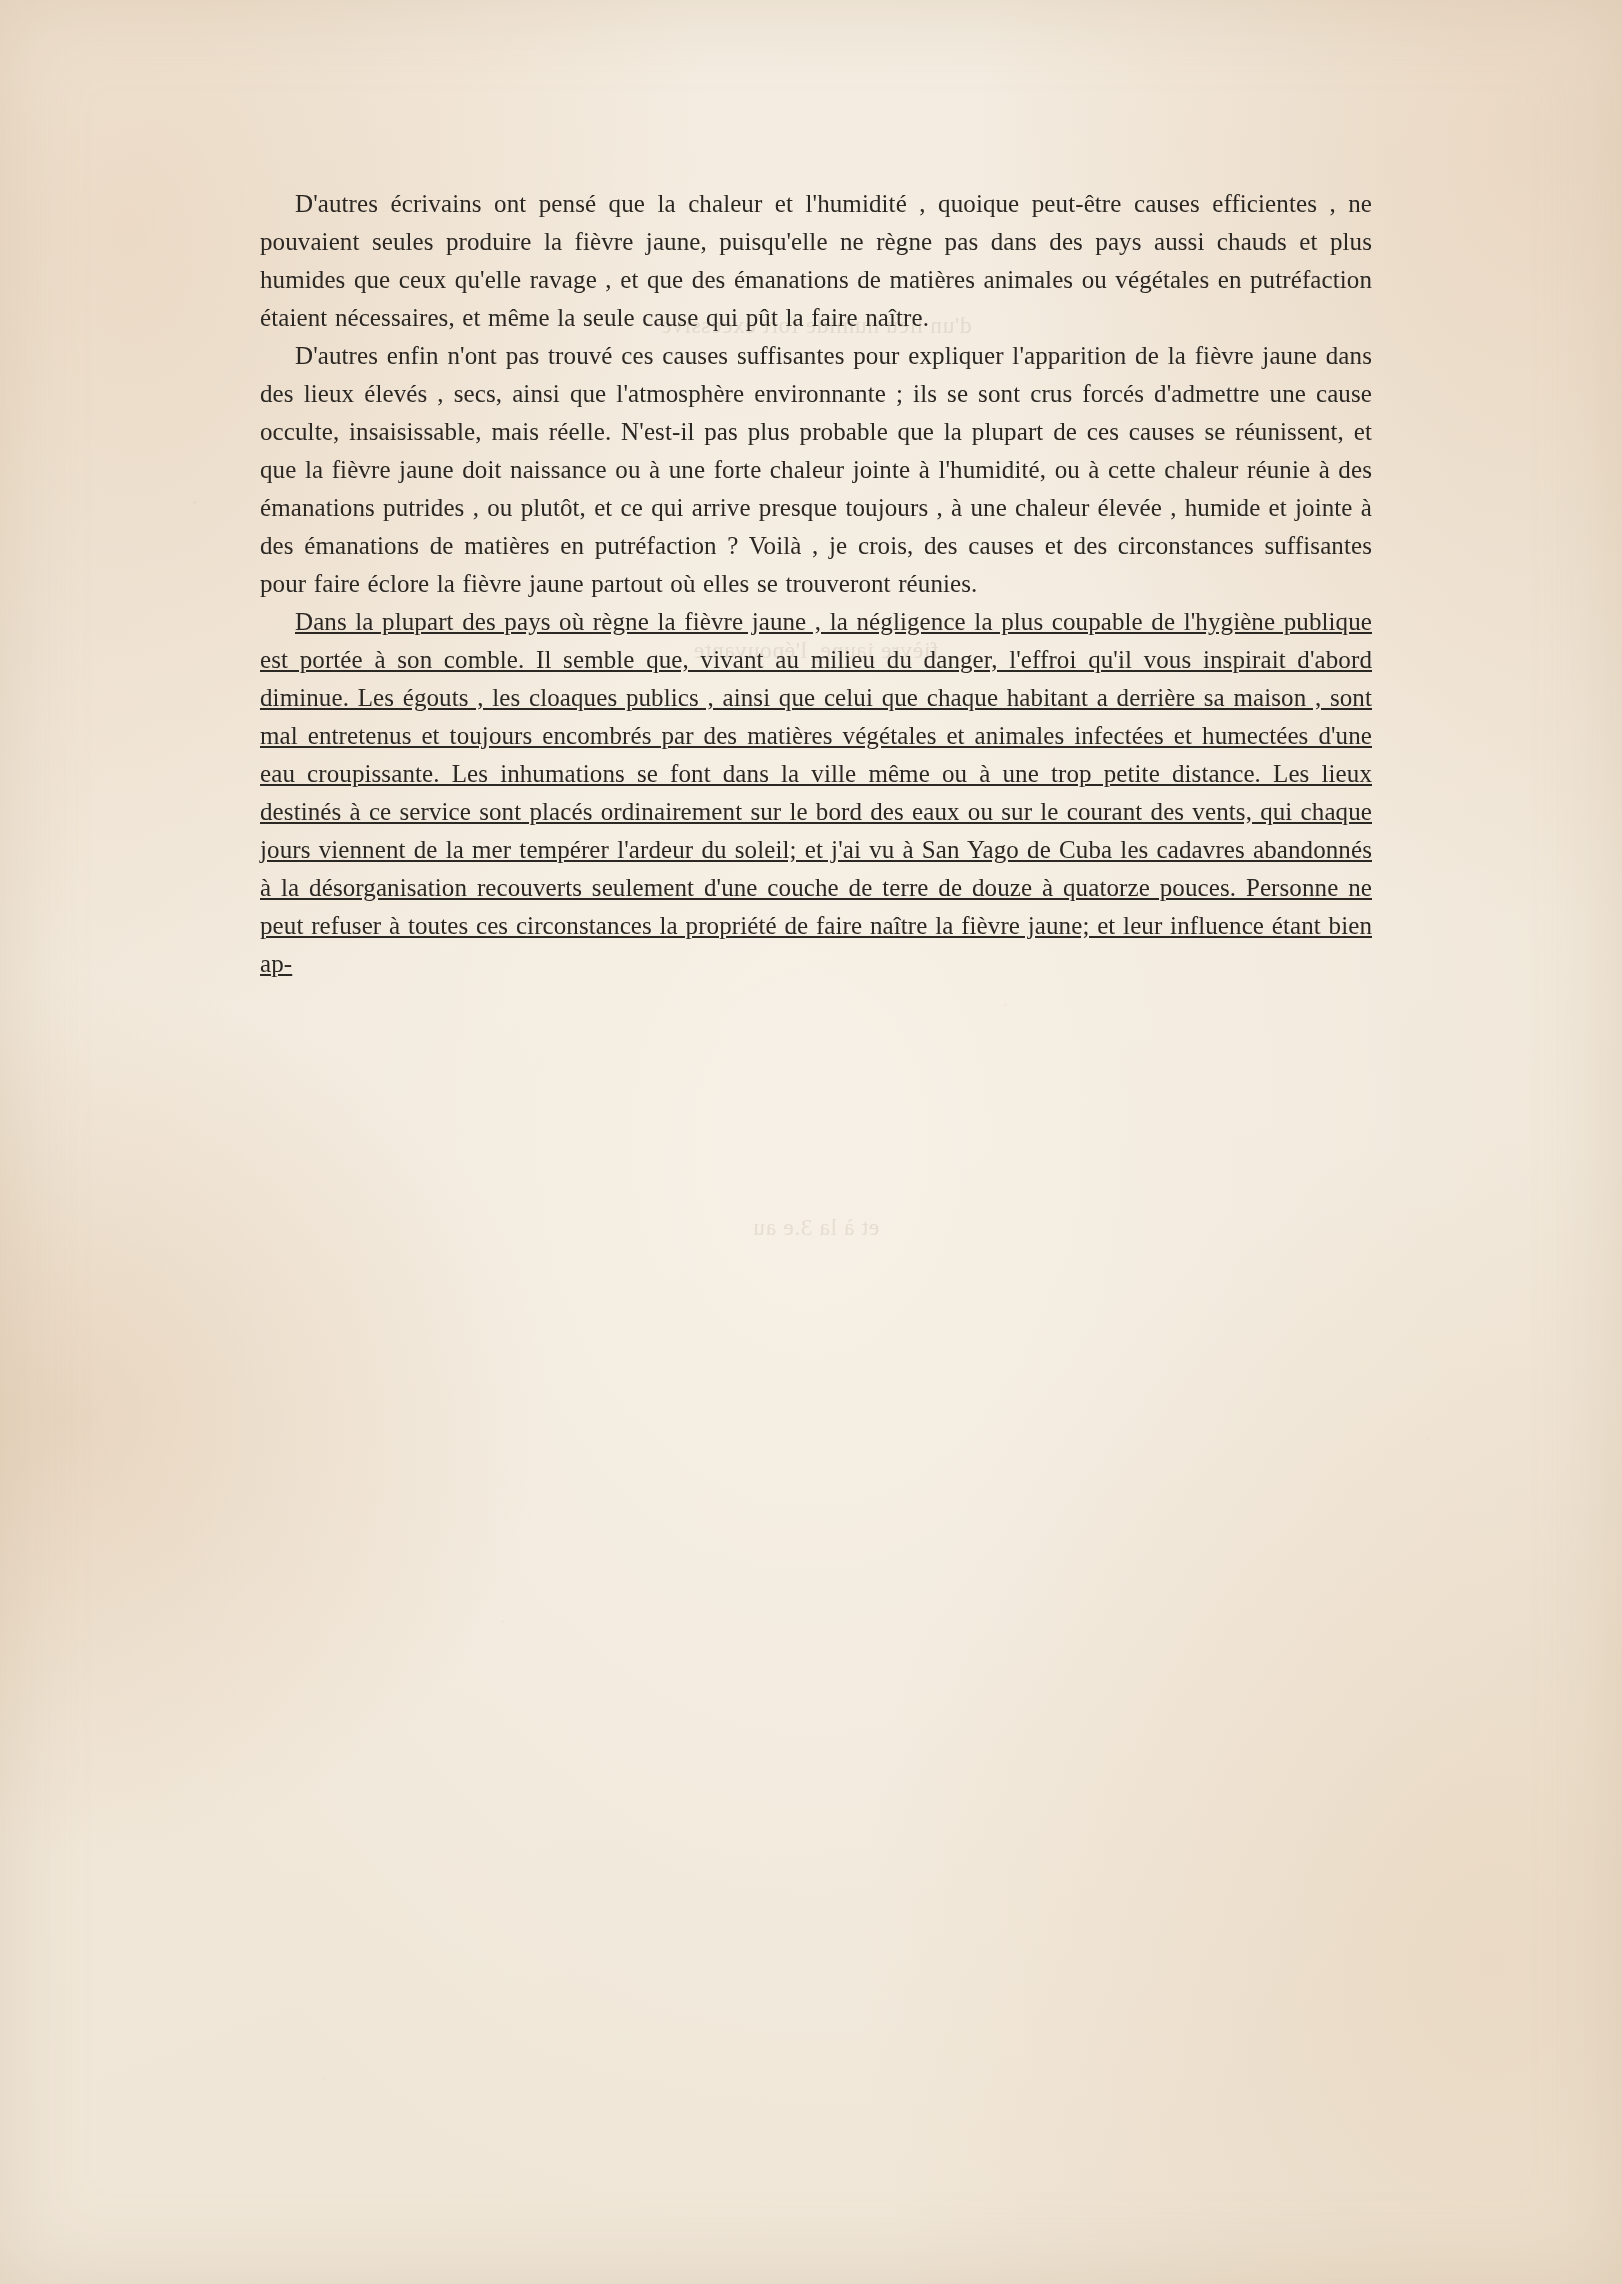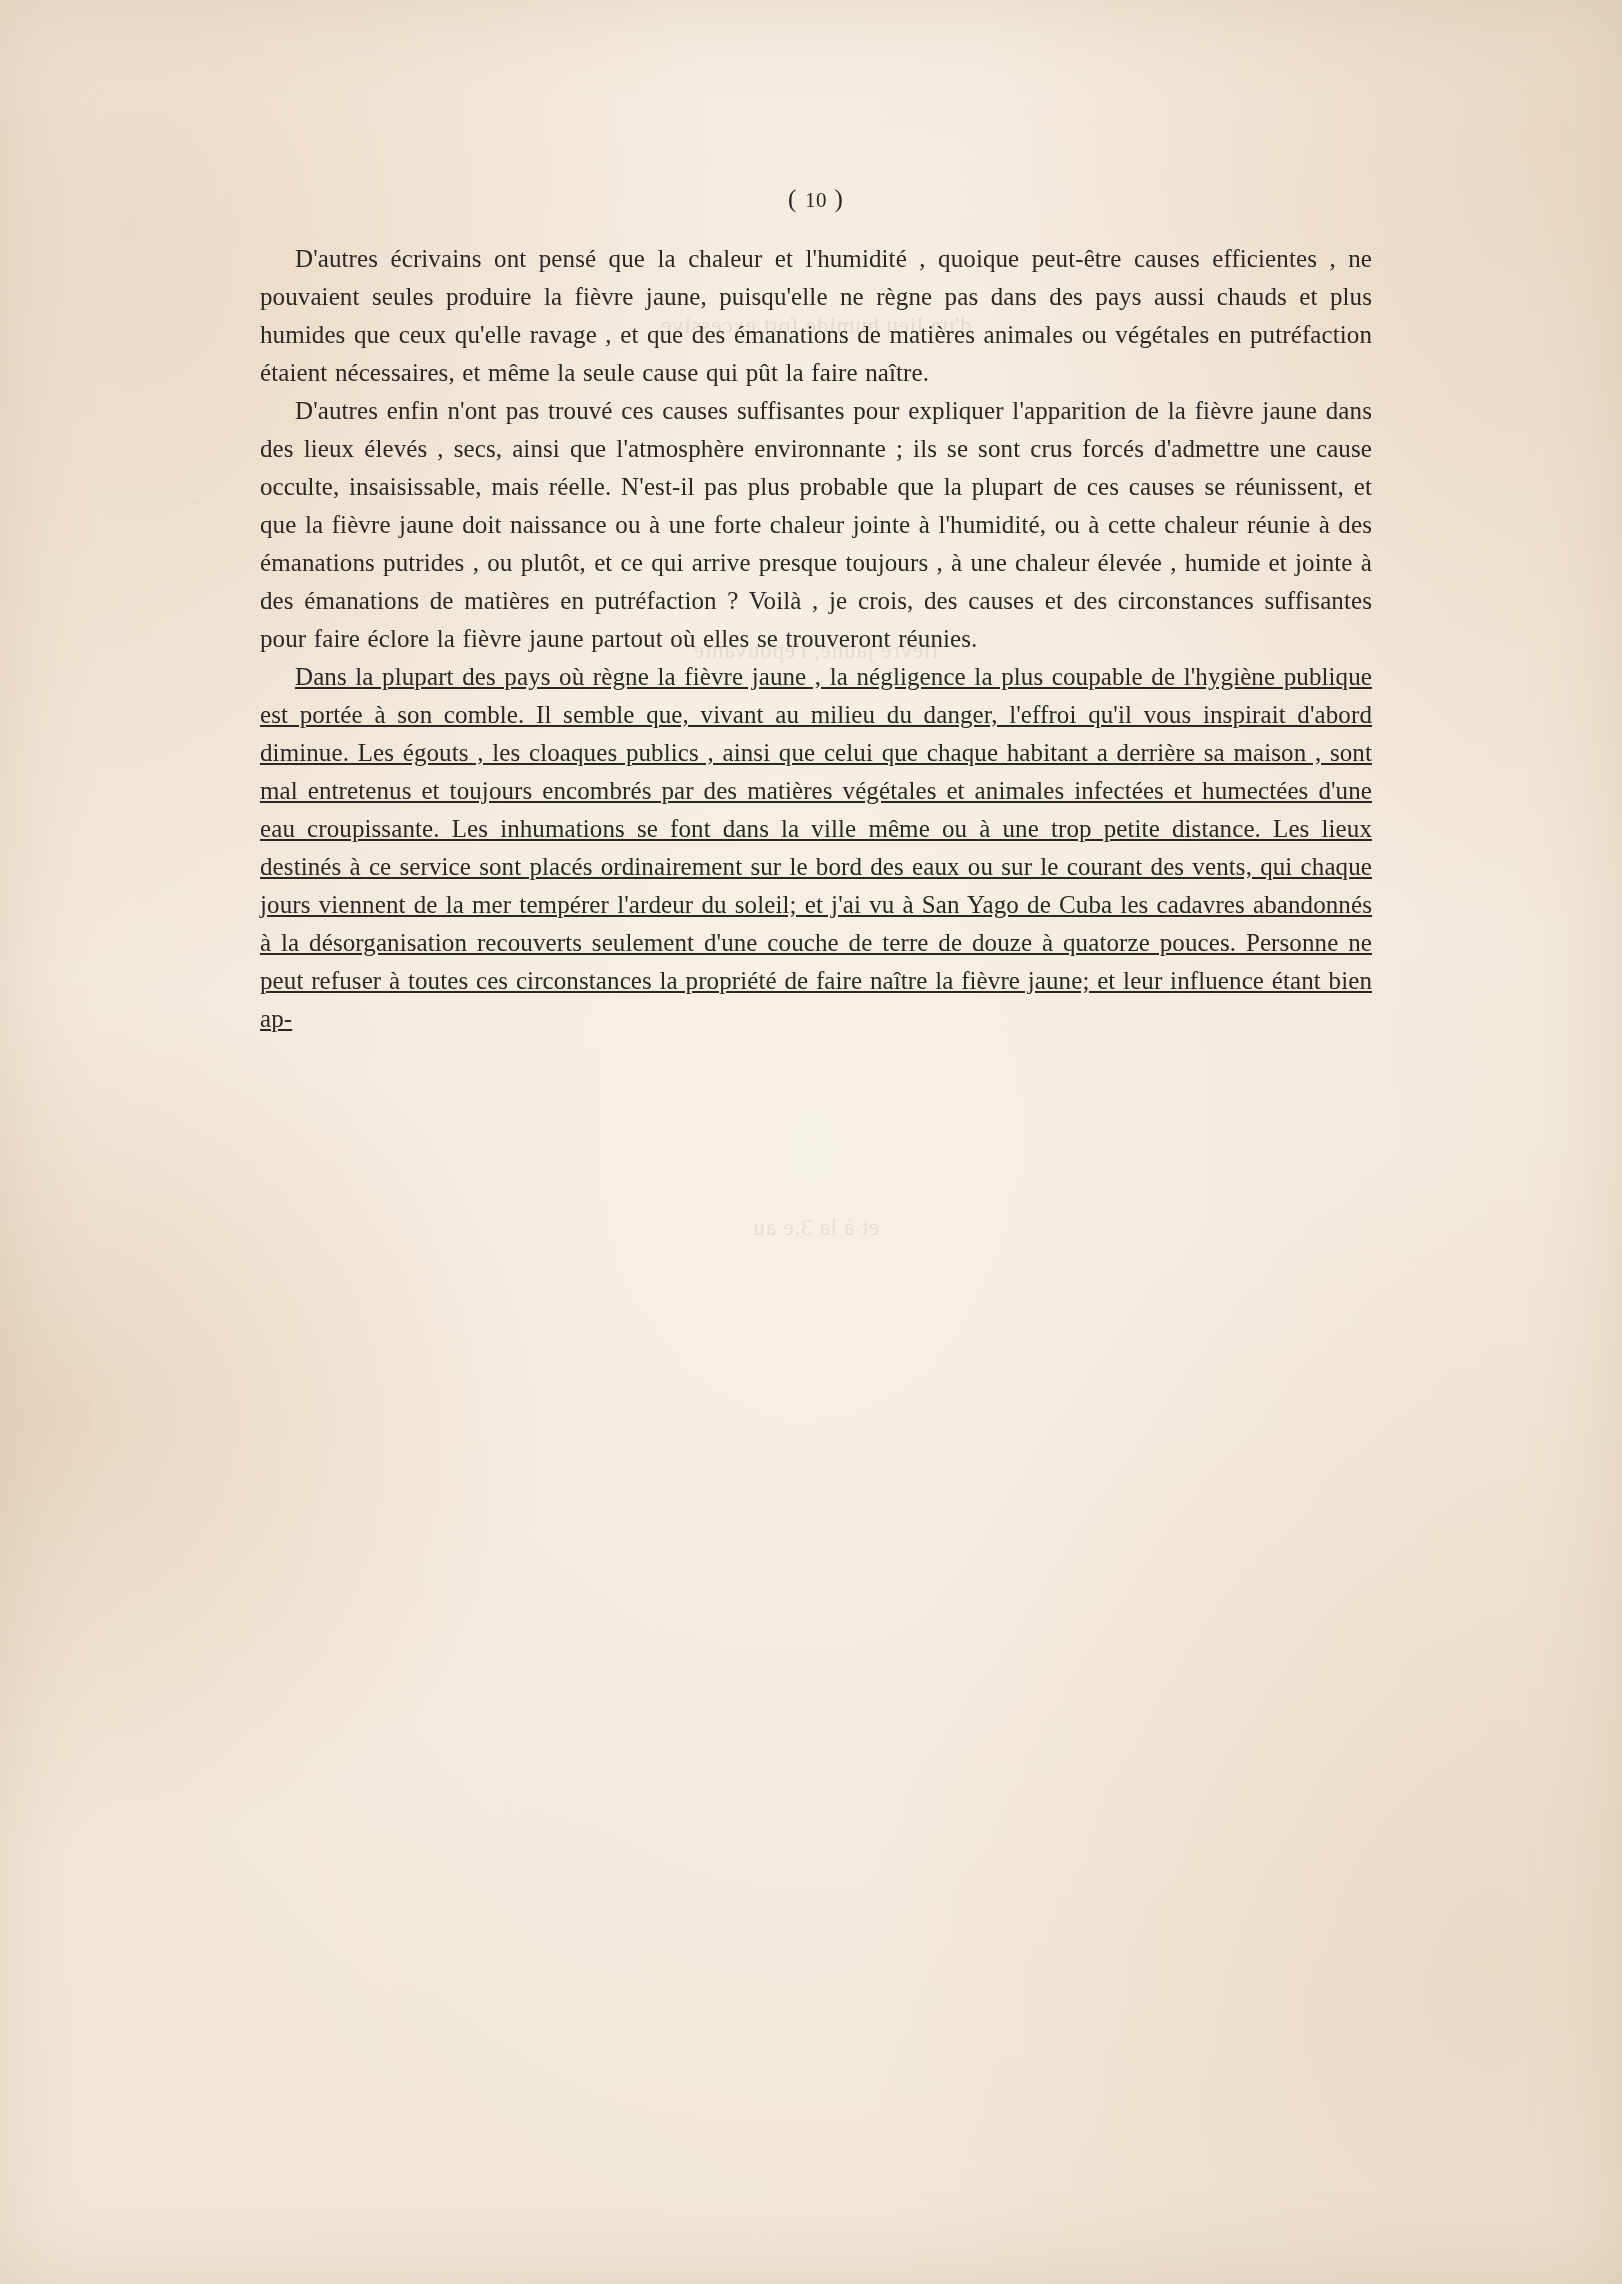--- a/index.html
+++ b/index.html
@@ -103,25 +103,20 @@
 
 <div class="page">
   <div class="grain"></div>
 
   <div class="showthrough st1">d'un lieu humide fort excessive</div>
   <div class="showthrough st2">fièvre jaune, l'épouvante</div>
   <div class="showthrough st3">et à la 3.e au</div>
 
   <div class="text-block">
 
-    <div class="folio">
-      <span>(</span>
-      <span class="num">10</span>
-      <span>)</span>
-    </div>
 
     <p class="para">D'autres écrivains ont pensé que la chaleur et l'humidité , quoique peut-être causes efficientes , ne pouvaient seules produire la fièvre jaune, puisqu'elle ne règne pas dans des pays aussi chauds et plus humides que ceux qu'elle ravage , et que des émanations de matières animales ou végétales en putréfaction étaient nécessaires, et même la seule cause qui pût la faire naître.</p>
     <p class="para">D'autres enfin n'ont pas trouvé ces causes suffisantes pour expliquer l'apparition de la fièvre jaune dans des lieux élevés , secs, ainsi que l'atmosphère environnante ; ils se sont crus forcés d'admettre une cause occulte, insaisissable, mais réelle. N'est-il pas plus probable que la plupart de ces causes se réunissent, et que la fièvre jaune doit naissance ou à une forte chaleur jointe à l'humidité, ou à cette chaleur réunie à des émanations putrides , ou plutôt, et ce qui arrive presque toujours , à une chaleur élevée , humide et jointe à des émanations de matières en putréfaction ? Voilà , je crois, des causes et des circonstances suffisantes pour faire éclore la fièvre jaune partout où elles se trouveront réunies.</p>
     <p class="para last">Dans la plupart des pays où règne la fièvre jaune , la négligence la plus coupable de l'hygiène publique est portée à son comble. Il semble que, vivant au milieu du danger, l'effroi qu'il vous inspirait d'abord diminue. Les égouts , les cloaques publics , ainsi que celui que chaque habitant a derrière sa maison , sont mal entretenus et toujours encombrés par des matières végétales et animales infectées et humectées d'une eau croupissante. Les inhumations se font dans la ville même ou à une trop petite distance. Les lieux destinés à ce service sont placés ordinairement sur le bord des eaux ou sur le courant des vents, qui chaque jours viennent de la mer tempérer l'ardeur du soleil; et j'ai vu à San Yago de Cuba les cadavres abandonnés à la désorganisation recouverts seulement d'une couche de terre de douze à quatorze pouces. Personne ne peut refuser à toutes ces circonstances la propriété de faire naître la fièvre jaune; et leur influence étant bien ap-</p>
 
   </div>
 
   <div class="edge-shadow"></div>
 </div>
 

